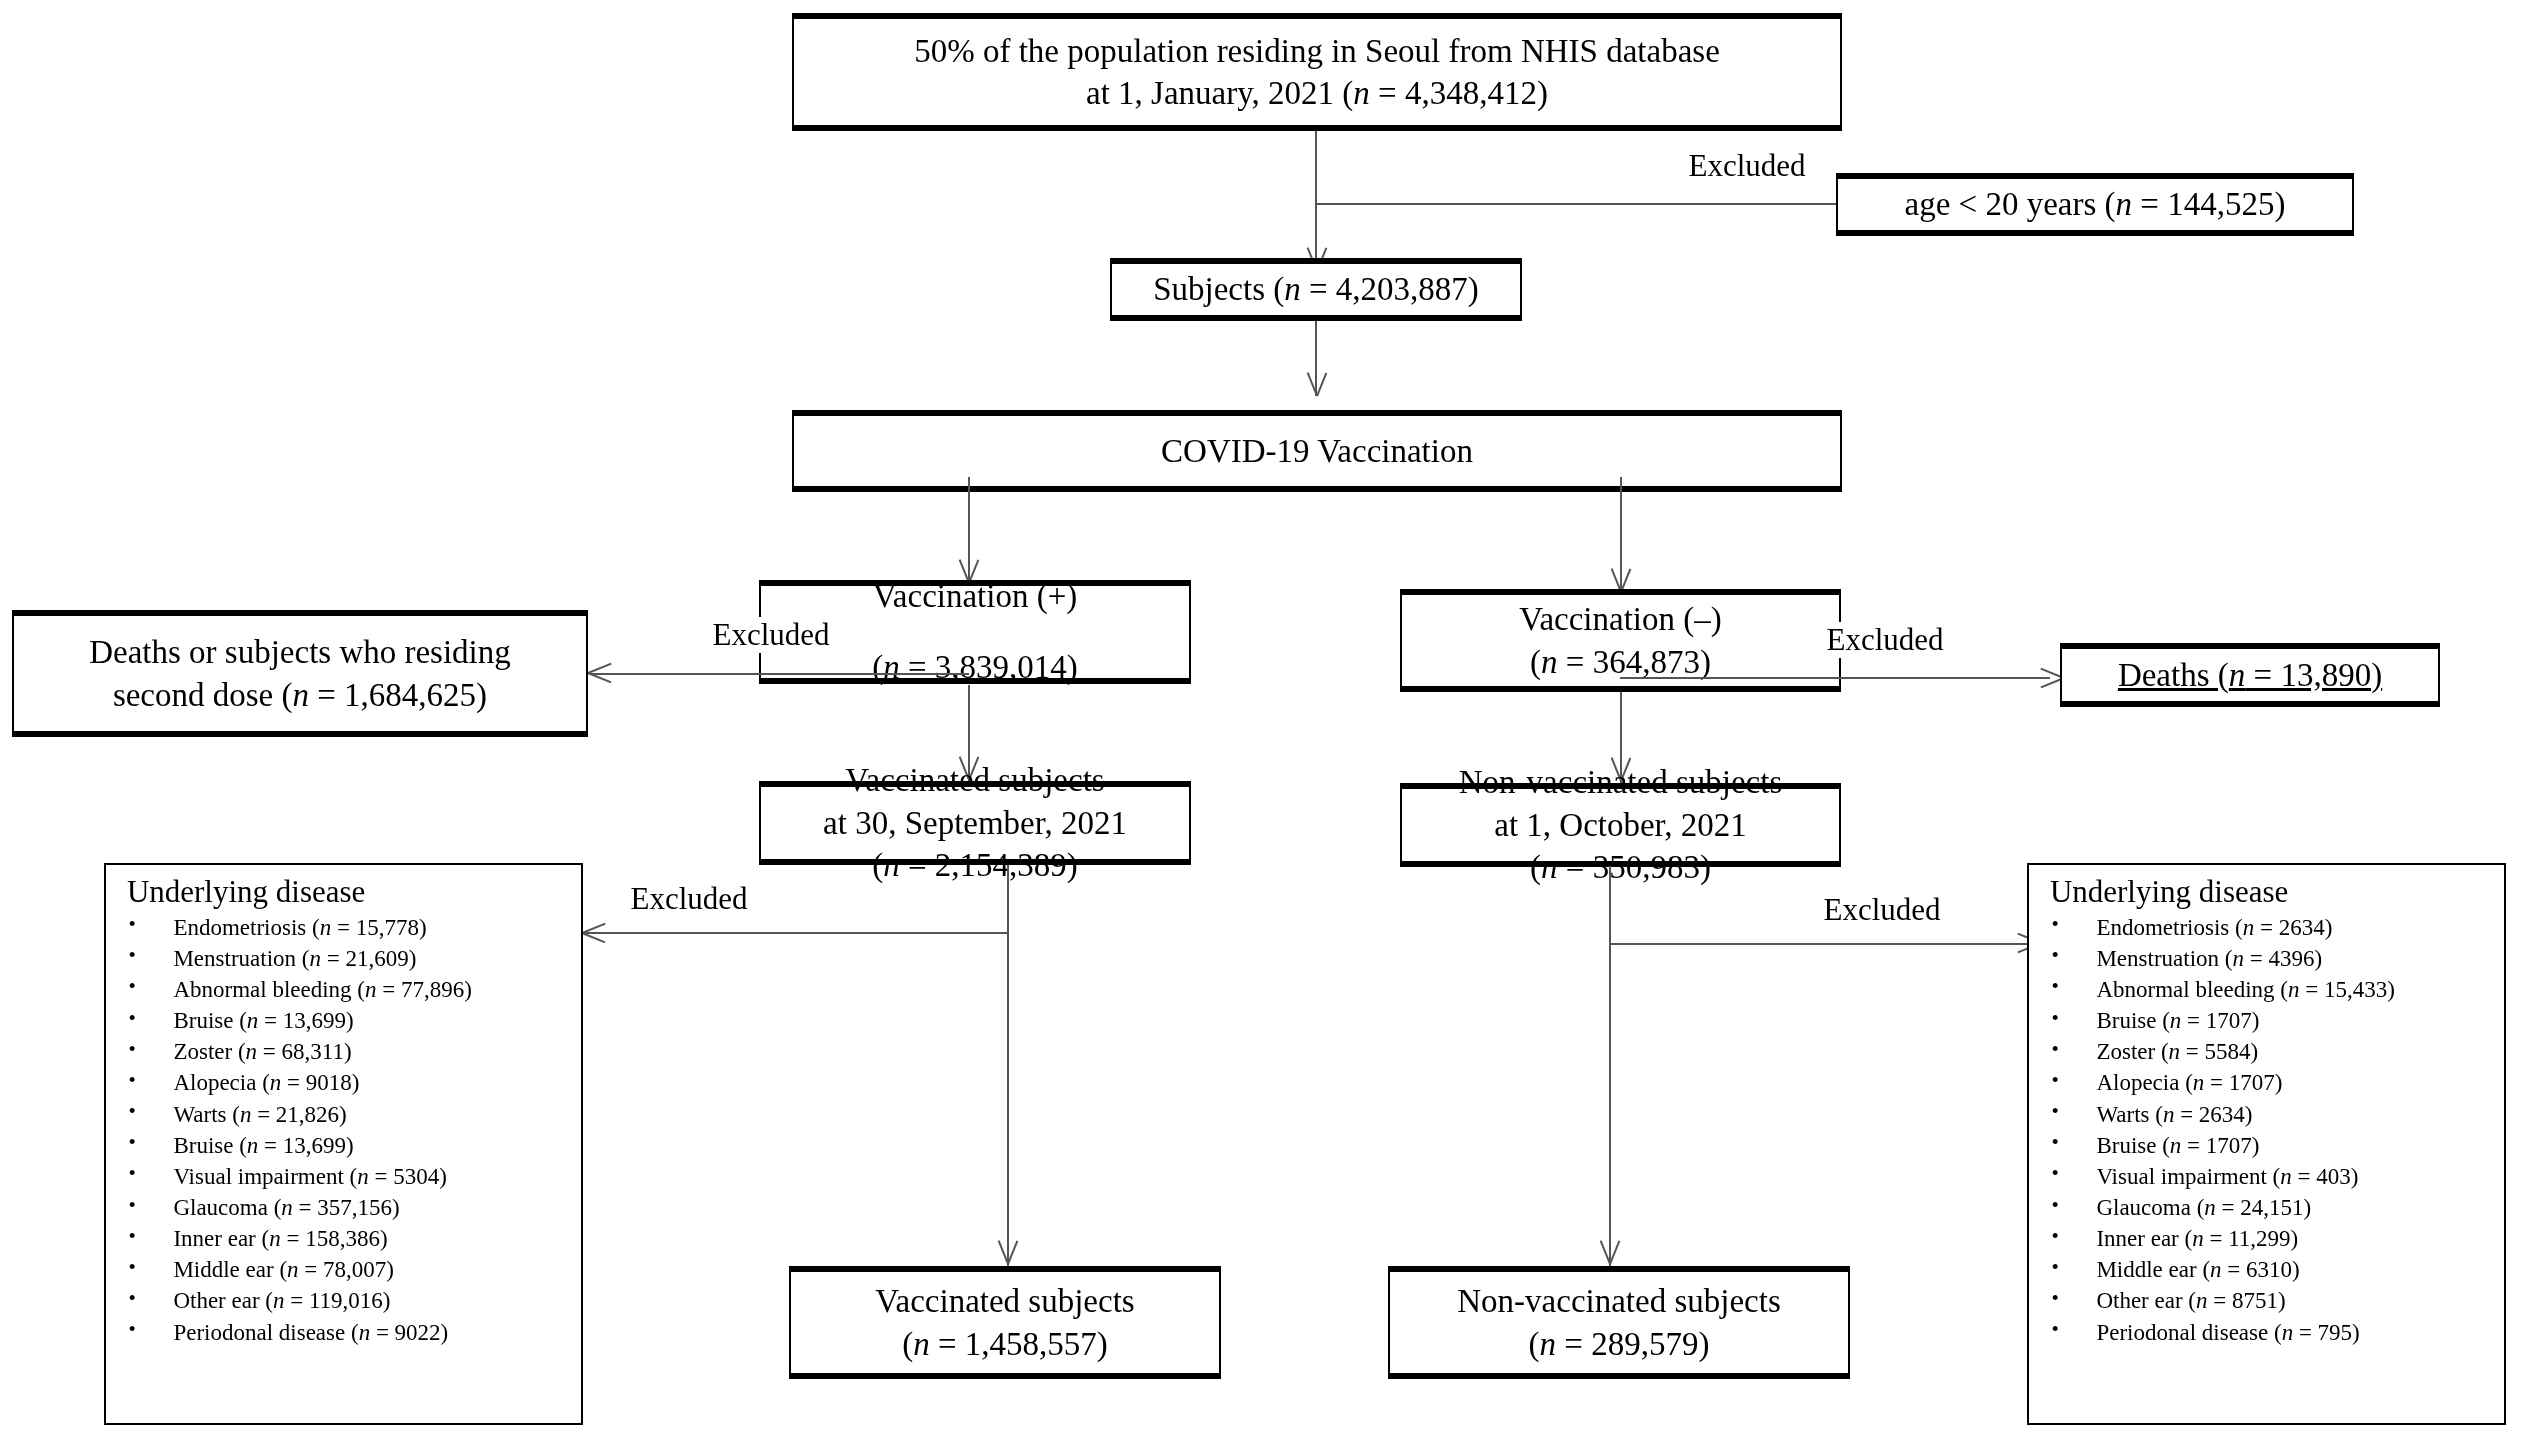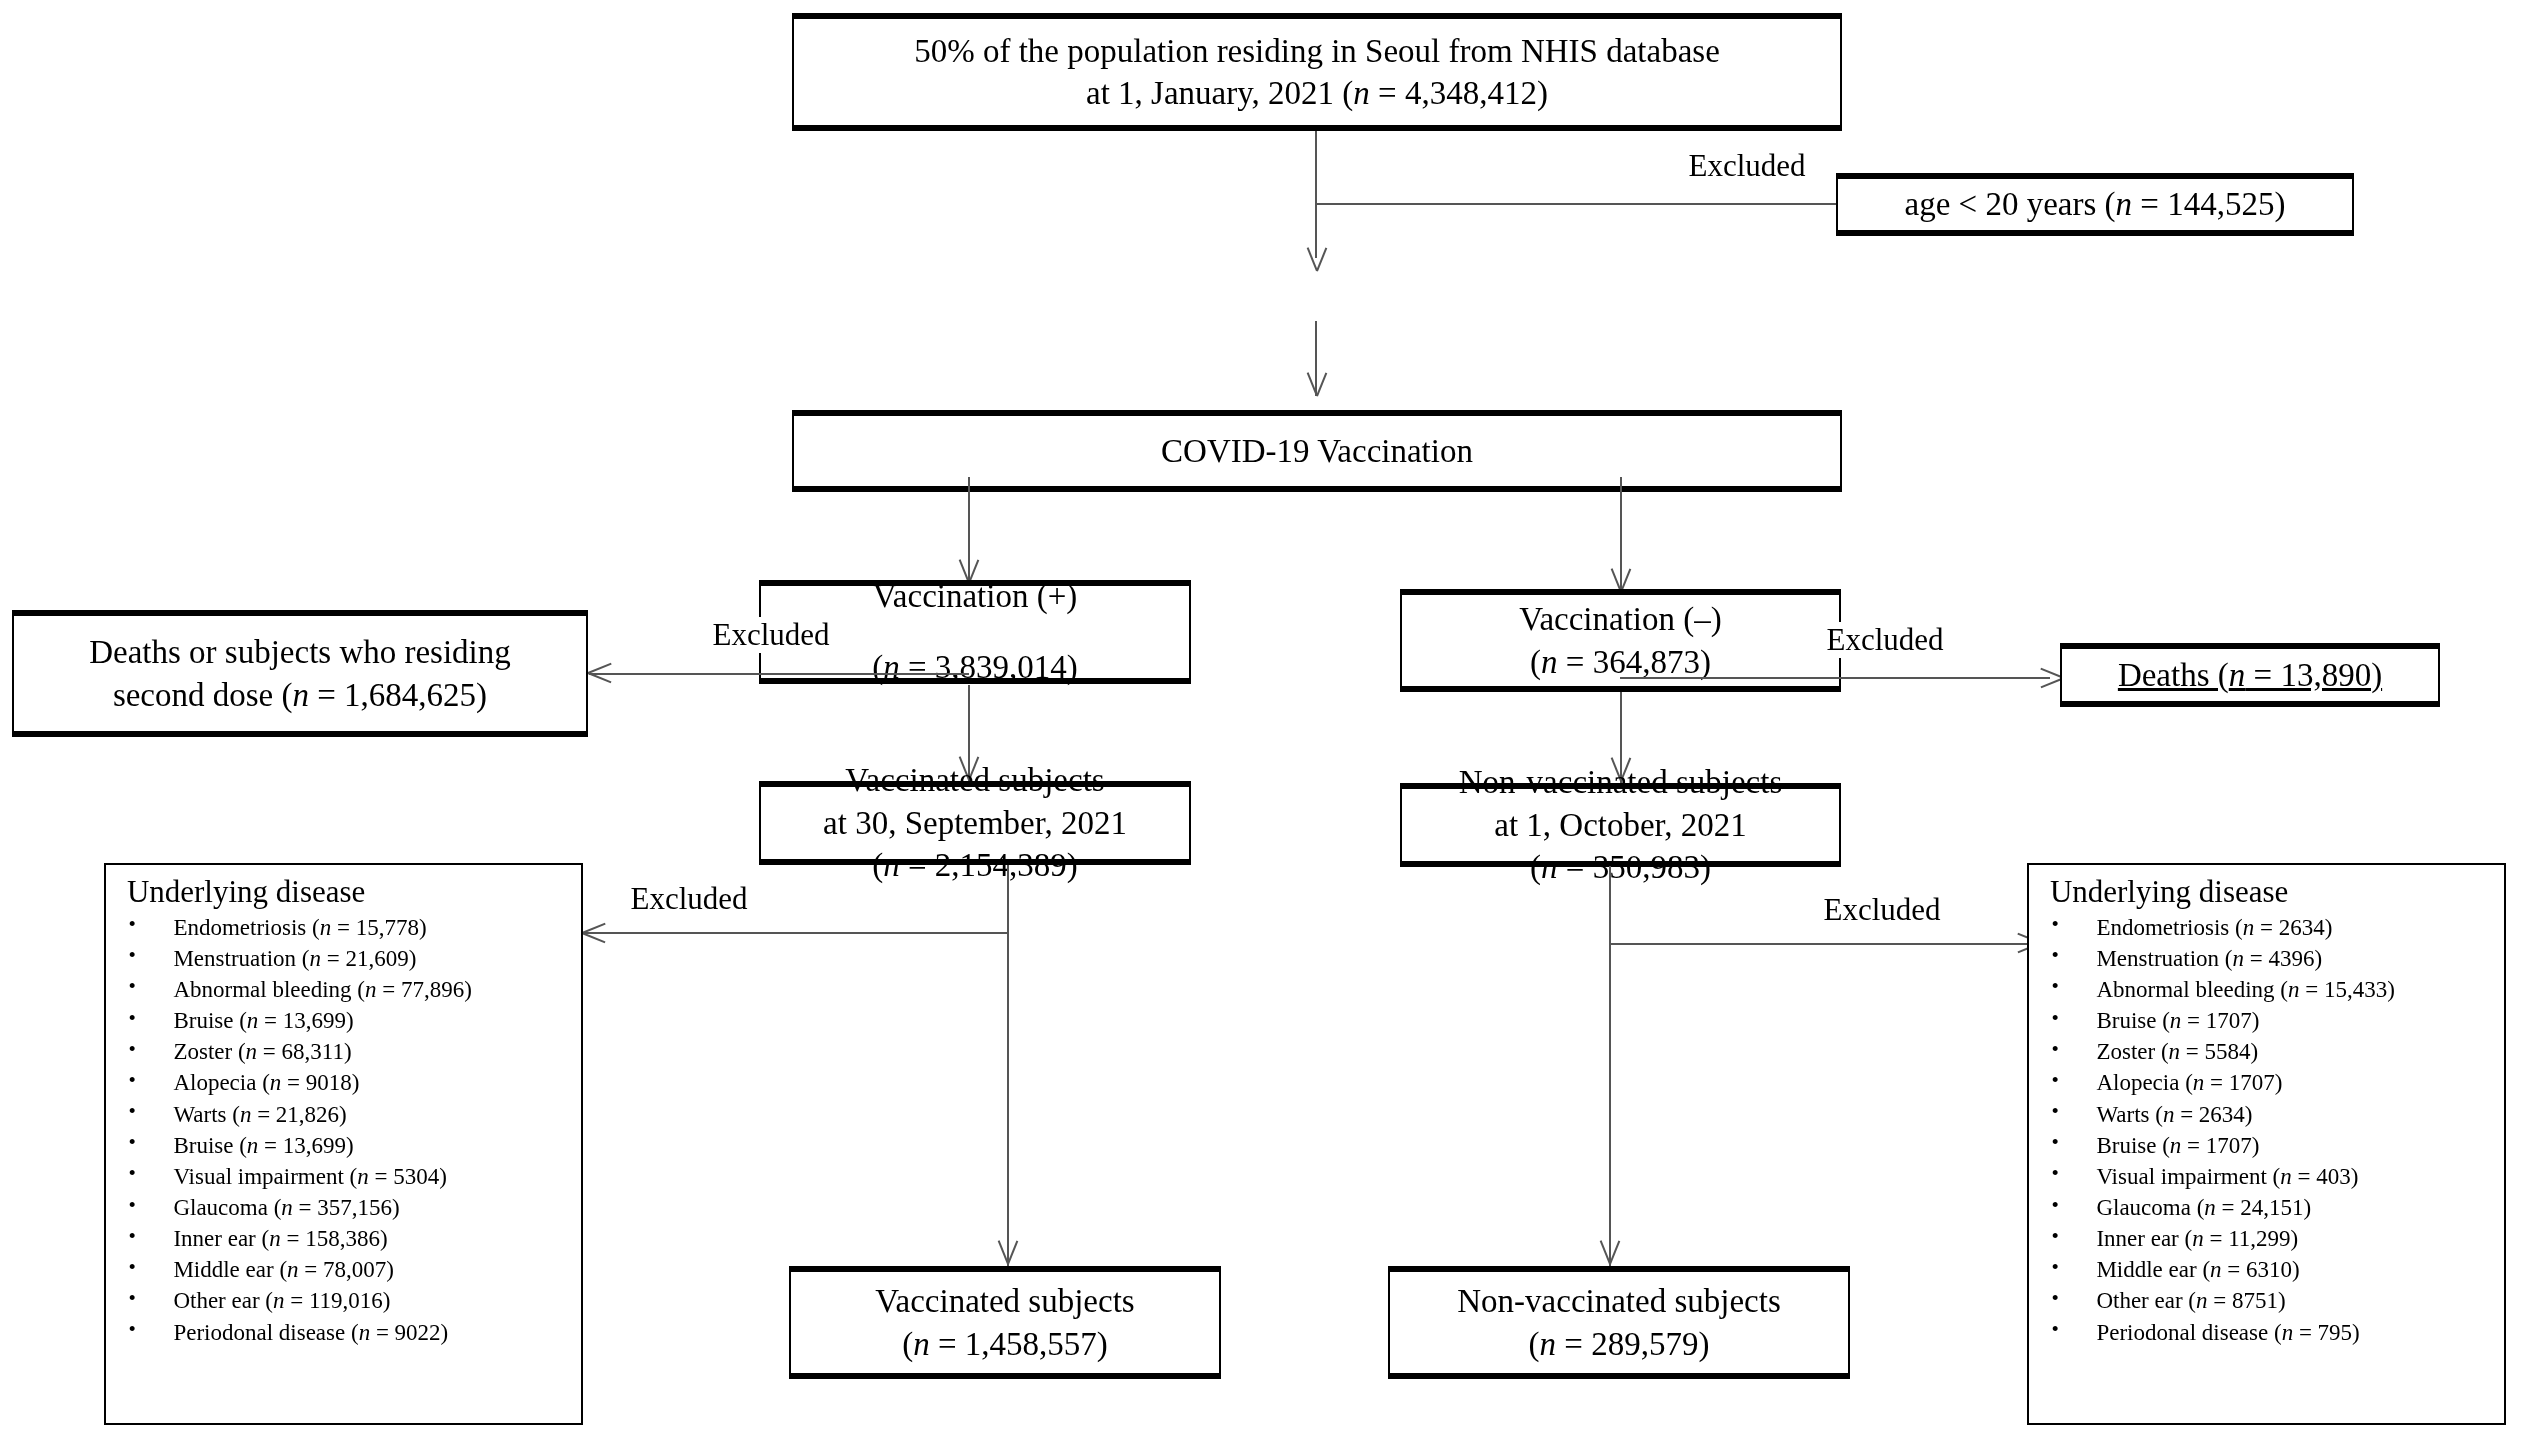--- a/index.html
+++ b/index.html
@@ -123,20 +123,23 @@
   <div class="arrow-down" style="left:1306px; top:246px;"></div>
 
   <div class="hline" style="left:1315px; top:203px; width:592px;"></div>
   <div class="arrow-right" style="left:1897px; top:192px;"></div>
   <div class="edge-label" style="left:1684px; top:148px;">Excluded</div>
 
   <div class="box thicktop thickbot" style="left:1812px; top:173px; width:518px; height:63px;margin-left:24px;">
     <span class="ln">age &lt; 20 years (<i>n</i> = 144,525)</span>
   </div>
 
+  <div class="box thicktop thickbot" style="left:1110px; top:258px; width:412px; height:63px;">
+    <span class="ln">Subjects (<i>n</i> = 4,203,887)</span>
+  </div>
 
   <div class="vline" style="left:1315px; top:321px; height:75px;"></div>
   <div class="arrow-down" style="left:1306px; top:371px;"></div>
 
   <div class="box thicktop thickbot" style="left:792px; top:410px; width:1050px; height:82px;align-items:center;">
     <span class="ln">COVID-19 Vaccination</span>
   </div>
 
   <div class="vline" style="left:968px; top:477px; height:103px;"></div>
   <div class="arrow-down" style="left:958px; top:558px;"></div>

